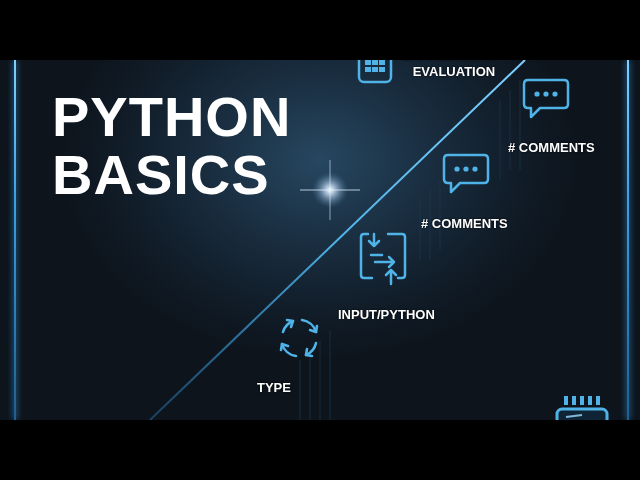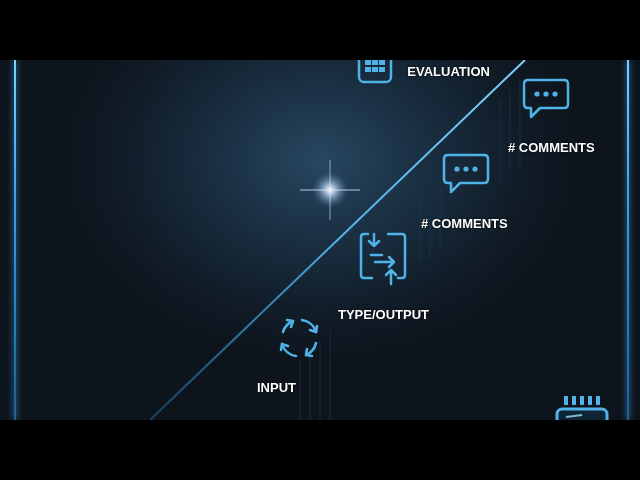--- a/index.html
+++ b/index.html
@@ -54,35 +54,39 @@
           <stop offset="0" stop-color="#ffffff"></stop>
           <stop offset="0.3" stop-color="#cfe6ff" stop-opacity="0.7"></stop>
           <stop offset="1" stop-color="#4a7ca8" stop-opacity="0"></stop>
         </radialGradient>
     </defs>
     <circle cx="30" cy="30" r="18" fill="url(#fg)"></circle>
     <line x1="0" y1="30" x2="60" y2="30" stroke="#dbeeff" stroke-width="1" opacity="0.8"></line>
     <line x1="30" y1="0" x2="30" y2="60" stroke="#dbeeff" stroke-width="1" opacity="0.6"></line>
   </svg>
 
+  <h1 class="title" style="top:28px;">
+    <span>PYTHON</span><br>
+    <span>BASICS</span>
+  </h1>
 
   <div class="icon" style="left:357px; top:-12px;">
     <svg width="36" height="36" viewBox="0 0 36 36">
       <rect x="2" y="2" width="32" height="32" rx="5" fill="none" stroke="#4fb3e8" stroke-width="2.5"></rect>
       <g fill="#4fb3e8">
         <rect x="8" y="12" width="6" height="5"></rect>
           <rect x="15" y="12" width="6" height="5"></rect>
           <rect x="22" y="12" width="6" height="5"></rect>
         <rect x="8" y="19" width="6" height="5"></rect>
           <rect x="15" y="19" width="6" height="5"></rect>
           <rect x="22" y="19" width="6" height="5"></rect>
       </g>
     </svg>
   </div>
-  <div class="item" style="left:402px; top:-12px; text-align:center;">
+  <div class="item" style="left:402px; top:-12px; text-align:right;">
     <span>EXPRESSIONS</span><br>
     <span>EVALUATION</span>
   </div>
 
   <div class="icon" style="left:522px; top:17px;">
     <svg width="48" height="44" viewBox="0 0 48 44">
       <path d="M6 3 H42 Q46 3 46 7 V27 Q46 31 42 31 H18 L9 40 V31 H6 Q2 31 2 27 V7 Q2 3 6 3 Z" fill="none" stroke="#4fb3e8" stroke-width="2.5" stroke-linejoin="round"></path>
       <circle cx="15" cy="17" r="2.6" fill="#4fb3e8"></circle>
         <circle cx="24" cy="17" r="2.6" fill="#4fb3e8"></circle>
         <circle cx="33" cy="17" r="2.6" fill="#4fb3e8"></circle>
@@ -105,38 +109,38 @@
       <g fill="none" stroke="#4fb3e8" stroke-width="2.5" stroke-linecap="round" stroke-linejoin="round">
         <path d="M10 4 H6 Q3 4 3 7 V45 Q3 48 6 48 H14"></path>
         <path d="M30 4 H44 Q47 4 47 7 V45 Q47 48 44 48 H40"></path>
         <path d="M16 4 V16 M11 11 L16 16 L21 11"></path>
         <line x1="13" y1="25" x2="24" y2="25"></line>
         <path d="M17 32 H36 M31 27 L36 32 L31 37"></path>
         <path d="M33 54 V40 M28 45 L33 40 L38 45"></path>
       </g>
     </svg>
   </div>
-  <div class="item" style="left:338px; top:247px;">TYPE/OUTPUT</div>
+  <div class="item" style="left:338px; top:247px;">INPUT/PYTHON</div>
 
   <div class="icon" style="left:275px; top:254px;">
     <svg width="48" height="48" viewBox="0 0 48 48">
       <g fill="none" stroke="#4fb3e8" stroke-width="2.6" stroke-linecap="round" stroke-linejoin="round">
         <path d="M8 18 A17 17 0 0 1 18 7"></path>
           <path d="M12 6 L18 7 L16 13"></path>
         <path d="M27 6 A17 17 0 0 1 41 18"></path>
           <path d="M42 12 L41 18 L35 16"></path>
         <path d="M41 29 A17 17 0 0 1 31 41"></path>
           <path d="M37 42 L31 41 L32 35"></path>
         <path d="M21 42 A17 17 0 0 1 7 30"></path>
           <path d="M6 36 L7 30 L13 32"></path>
       </g>
     </svg>
   </div>
   <div class="item" style="left:257px; top:320px;">
-    <span>INPUT</span><br>
+    <span>TYPE</span><br>
   </div>
 
   <div class="icon" style="left:554px; top:336px;">
     <svg width="56" height="30" viewBox="0 0 56 30">
       <g fill="#4fb3e8">
         <rect x="10" y="0" width="4" height="9"></rect>
           <rect x="18" y="0" width="4" height="9"></rect>
           <rect x="26" y="0" width="4" height="9"></rect>
           <rect x="34" y="0" width="4" height="9"></rect>
           <rect x="42" y="0" width="4" height="9"></rect>

